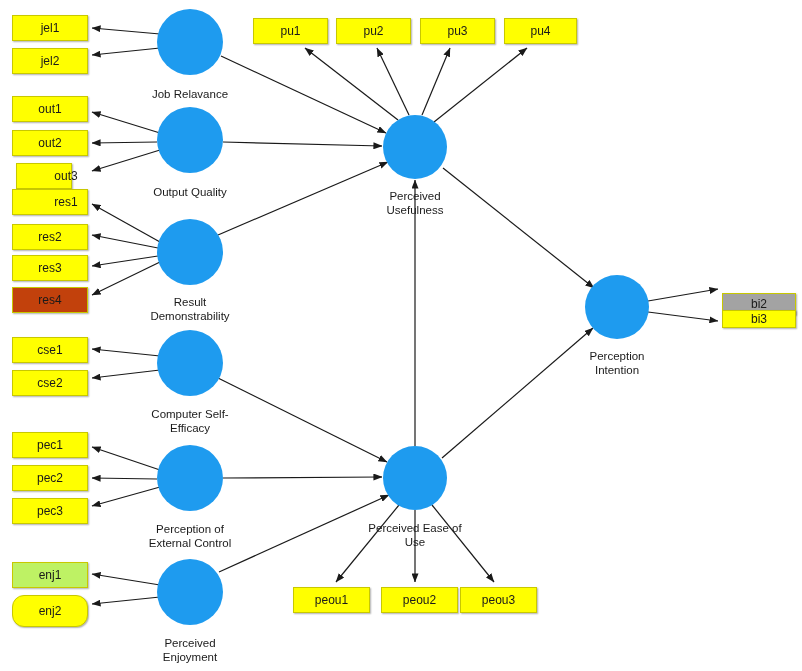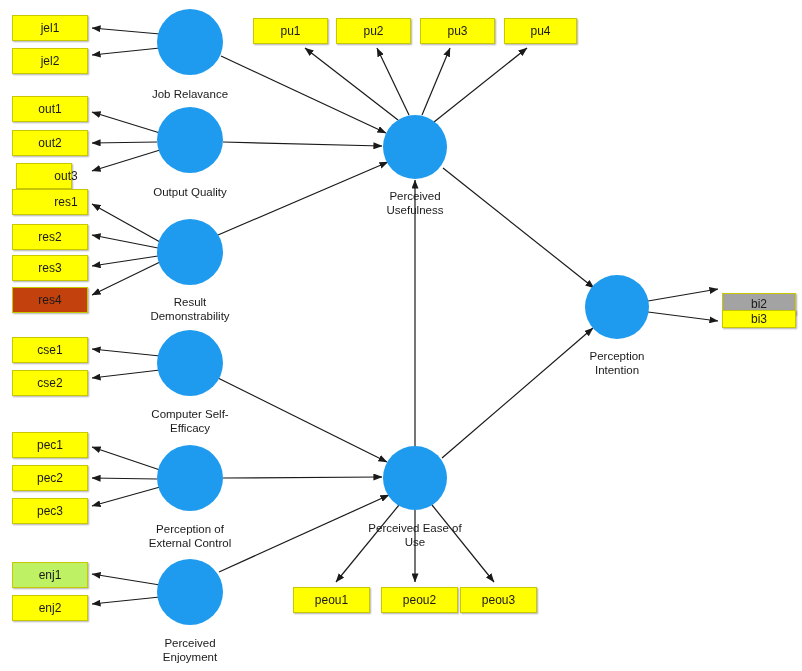--- a/index.html
+++ b/index.html
@@ -108,21 +108,21 @@
       <div class="node-indicator" style="left: 12px; top: 189px; width: 76px; height: 26px; background: rgb(255, 255, 0); padding-left: 32px;">res1</div>
       <div class="node-indicator" style="left: 12px; top: 224px; width: 76px; height: 26px; background: rgb(255, 255, 0);">res2</div>
       <div class="node-indicator" style="left: 12px; top: 255px; width: 76px; height: 26px; background: rgb(255, 255, 0);">res3</div>
       <div class="node-indicator" style="left: 12px; top: 287px; width: 76px; height: 26px; background: #c2410c;">res4</div>
       <div class="node-indicator" style="left: 12px; top: 337px; width: 76px; height: 26px; background: rgb(255, 255, 0);">cse1</div>
       <div class="node-indicator" style="left: 12px; top: 370px; width: 76px; height: 26px; background: rgb(255, 255, 0);">cse2</div>
       <div class="node-indicator" style="left: 12px; top: 432px; width: 76px; height: 26px; background: rgb(255, 255, 0);">pec1</div>
       <div class="node-indicator" style="left: 12px; top: 465px; width: 76px; height: 26px; background: rgb(255, 255, 0);">pec2</div>
       <div class="node-indicator" style="left: 12px; top: 498px; width: 76px; height: 26px; background: rgb(255, 255, 0);">pec3</div>
       <div class="node-indicator" style="left: 12px; top: 562px; width: 76px; height: 26px; background: #bef264;">enj1</div>
-      <div class="node-indicator" style="left: 12px; top: 595px; width: 76px; height: 26px; background: rgb(255, 255, 0);">enj2</div>
+      <div class="node-indicator" style="left: 12px; top: 595px; width: 76px; height: 32px; background: rgb(255, 255, 0); border-radius: 12px;">enj2</div>
       <div class="node-indicator" style="left: 253px; top: 18px; width: 75px; height: 26px; background: rgb(255, 255, 0);">pu1</div>
       <div class="node-indicator" style="left: 336px; top: 18px; width: 75px; height: 26px; background: rgb(255, 255, 0);">pu2</div>
       <div class="node-indicator" style="left: 420px; top: 18px; width: 75px; height: 26px; background: rgb(255, 255, 0);">pu3</div>
       <div class="node-indicator" style="left: 504px; top: 18px; width: 73px; height: 26px; background: rgb(255, 255, 0);">pu4</div>
       <div class="node-indicator" style="left: 722px; top: 277px; width: 74px; height: 22px; background: #a3a3a3; margin-top: 16px;">bi2</div>
       <div class="node-indicator" style="left: 722px; top: 310px; width: 74px; height: 18px; background: rgb(255, 255, 0);">bi3</div>
       <div class="node-indicator" style="left: 293px; top: 587px; width: 77px; height: 26px; background: rgb(255, 255, 0);">peou1</div>
       <div class="node-indicator" style="left: 381px; top: 587px; width: 77px; height: 26px; background: rgb(255, 255, 0);">peou2</div>
       <div class="node-indicator" style="left: 460px; top: 587px; width: 77px; height: 26px; background: rgb(255, 255, 0);">peou3</div>
     </div>

